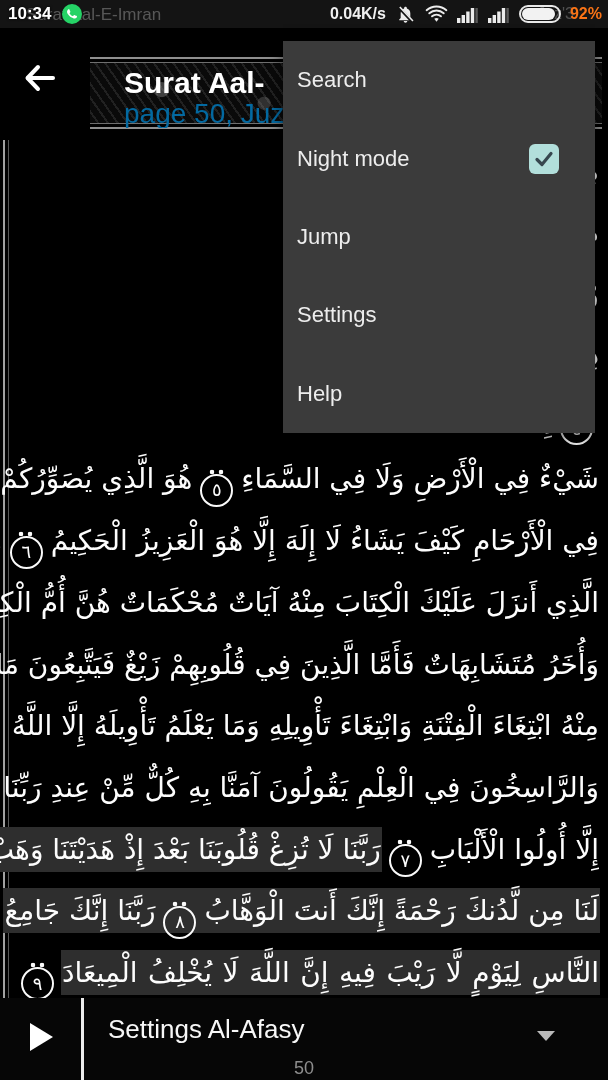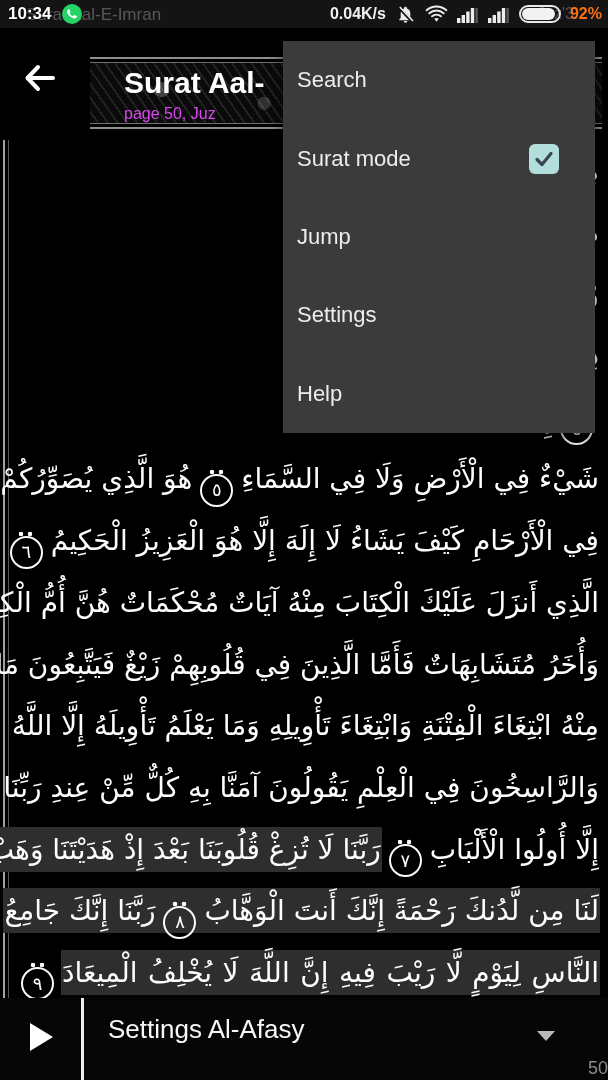--- a/index.html
+++ b/index.html
@@ -28,21 +28,21 @@
       radial-gradient(circle at 14% 45%, rgba(165,165,165,.35) 7px, transparent 8px),
       radial-gradient(circle at 34% 65%, rgba(150,150,150,.28) 6px, transparent 7px),
       radial-gradient(circle at 58% 35%, rgba(150,150,150,.25) 6px, transparent 7px),
       radial-gradient(circle at 80% 60%, rgba(160,160,160,.3) 7px, transparent 8px),
       repeating-linear-gradient(55deg, rgba(140,140,140,.18) 0 2px, transparent 2px 8px);
     border-top:2px solid #8f8f8f;border-bottom:2px solid #8f8f8f;
     box-shadow:inset 0 3px 0 #000, inset 0 -3px 0 #000, inset 0 4px 0 #6f6f6f, inset 0 -4px 0 #6f6f6f;
   }
   .header-text{position:absolute;left:124px;top:14px;width:159px;overflow:hidden;white-space:nowrap;z-index:3;}
   .page-title{font-size:30px;font-weight:bold;color:#ffffff;line-height:34px;margin-top:24px;}
-  .page-subtitle{font-size:16px;color:#d946ef;line-height:28px;}
+  .page-subtitle{font-size:28px;color:#0369a1;line-height:28px;}
   
   .menu{
     position:absolute;left:283px;top:41px;width:312px;height:392px;background:#3b3b3b;z-index:30;
     box-shadow:0 4px 14px rgba(0,0,0,.6);display:flex;flex-direction:column;
   }
   .menu-item{flex:1;display:flex;align-items:center;padding:0 36px 0 14px;font-size:22px;color:#ededed;}
   .menu-item .mi-label{flex:1;}
   .checkbox{
     width:30px;height:30px;border-radius:6px;background:#b2dfdb;display:flex;align-items:center;justify-content:center;
   }
@@ -72,21 +72,21 @@
       radial-gradient(circle at 13px 3px,#fafafa 2px,transparent 2.6px);
   }
   .mk-wrap{padding:6px 0;}
   .mk-wrap.hl{background:#2e2e2e;}
   
   .player{position:absolute;left:0;right:0;bottom:0;height:82px;background:#060606;z-index:15;}
   .play-btn{position:absolute;left:30px;top:25px;width:0;height:0;border-left:23px solid #fff;border-top:14px solid transparent;border-bottom:14px solid transparent;}
   .player-divider{position:absolute;left:81px;top:0;bottom:0;width:3px;background:#ececec;}
   .reciter{position:absolute;left:108px;top:16px;font-size:26px;color:#f7f7f7;}
   .reciter-chevron{position:absolute;left:537px;top:33px;width:0;height:0;border-left:9px solid transparent;border-right:9px solid transparent;border-top:10px solid #b9b9b9;}
-  .page-number{position:absolute;left:0;right:0;bottom:1px;text-align:right;font-size:18px;color:#8d8d8d;}
+  .page-number{position:absolute;left:0;right:0;bottom:1px;text-align:center;font-size:18px;color:#8d8d8d;}
   svg{display:block;}
 </style>
 </head>
 <body>
 
 <div class="screen">
 
   <div class="statusbar">
     <span class="ghost-title">Surat Aal-E-Imran</span>
     <span class="ghost-juz">Juz'3</span>
@@ -170,21 +170,21 @@
       <div class="qline"><span class="qtext">إِلَّا أُولُوا الْأَلْبَابِ</span><span class="mk-wrap"><span class="ayah-marker">٧</span></span><span class="qtext hl">رَبَّنَا لَا تُزِغْ قُلُوبَنَا بَعْدَ إِذْ هَدَيْتَنَا وَهَبْ</span></div>
       <div class="qline"><span class="qtext hl">لَنَا مِن لَّدُنكَ رَحْمَةً إِنَّكَ أَنتَ الْوَهَّابُ</span><span class="mk-wrap hl"><span class="ayah-marker">٨</span></span><span class="qtext hl">رَبَّنَا إِنَّكَ جَامِعُ</span></div>
       <div class="qline"><span class="qtext hl">النَّاسِ لِيَوْمٍ لَّا رَيْبَ فِيهِ إِنَّ اللَّهَ لَا يُخْلِفُ الْمِيعَادَ</span><span class="mk-wrap"><span class="ayah-marker">٩</span></span></div>
     </div>
 
   <div class="menu">
     <div class="menu-item">
       <span class="mi-label">Search</span>
     </div>
     <div class="menu-item">
-      <span class="mi-label">Surat mode</span>
+      <span class="mi-label">Night mode</span>
       <span class="checkbox">
         <svg width="22" height="22" viewBox="0 0 22 22">
           <polyline points="4,11.5 9,16.5 18,5.5" fill="none" stroke="#37474f" stroke-width="3.2" stroke-linecap="round" stroke-linejoin="round"></polyline>
         </svg>
       </span>
     </div>
     <div class="menu-item">
       <span class="mi-label">Jump</span>
     </div>
     <div class="menu-item">

